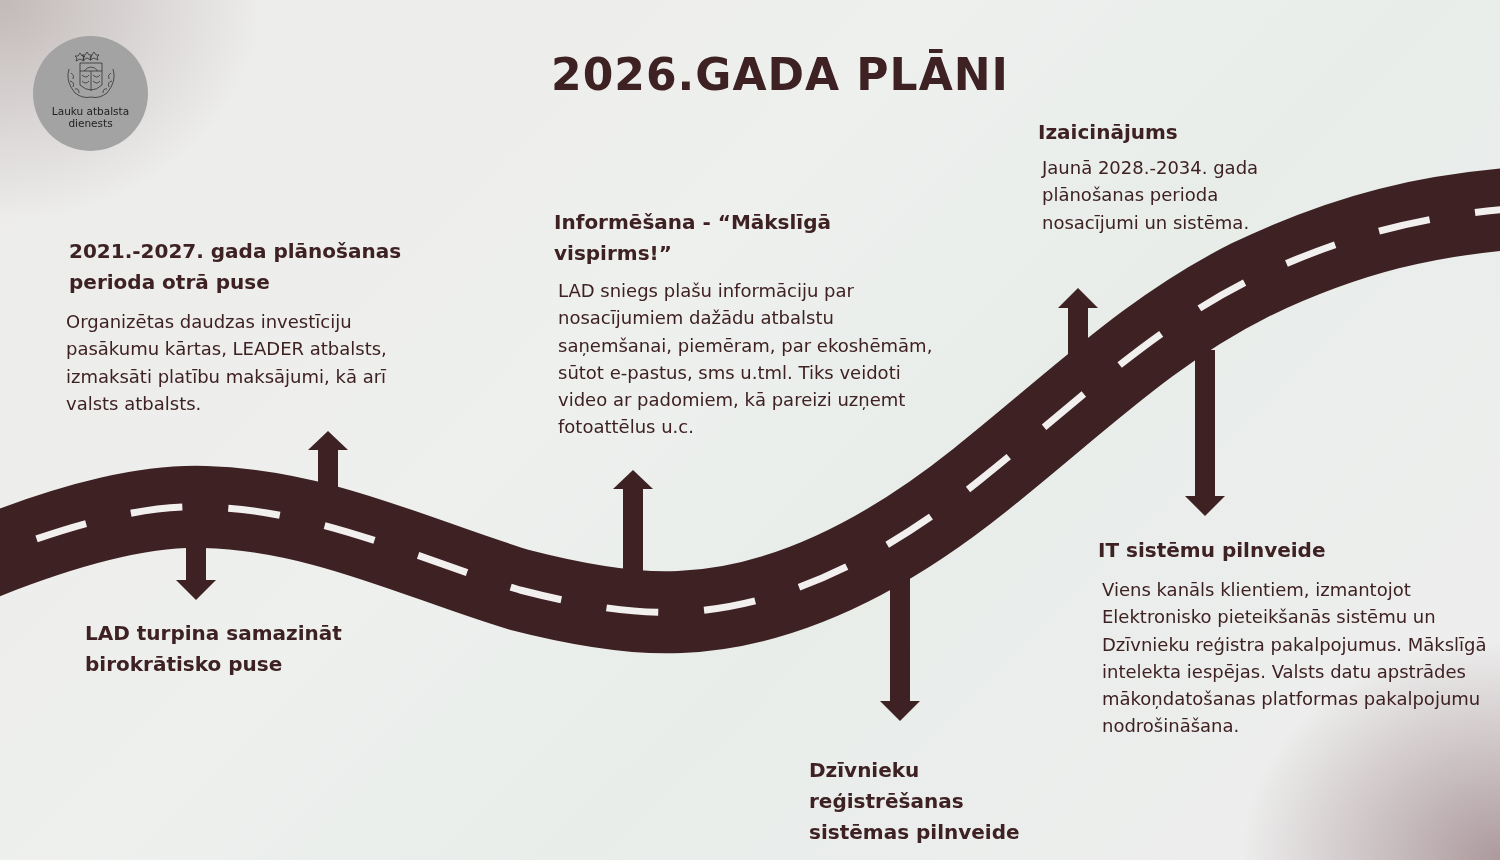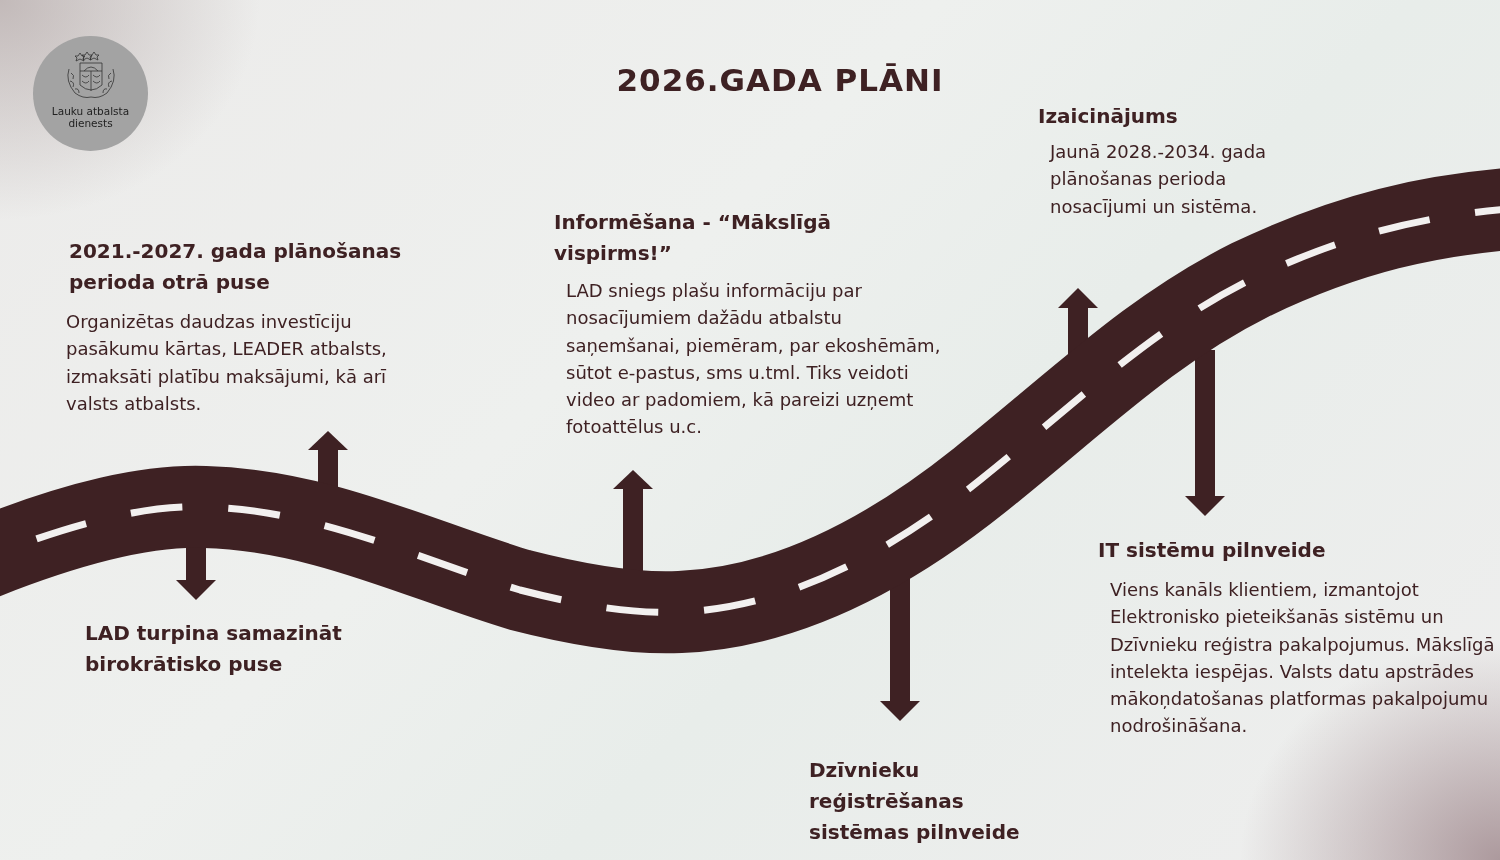--- a/index.html
+++ b/index.html
@@ -16,33 +16,33 @@
       position: absolute; left: 33px; top: 36px; width: 115px; height: 115px;
       border-radius: 50%; background: #a3a3a3;
       display: flex; flex-direction: column; align-items: center; justify-content: center;
     }
     .logo svg { width: 60px; height: 52px; margin-top: -8px; }
     .logo-text {
       font-family: "DejaVu Sans", sans-serif; font-size: 10.5px; line-height: 12px;
       text-align: center; color: #222; margin-top: 2px;
     }
     .title {
-      position: absolute; left: 0; right: 0; top: 62px; text-align: center;
-      font-family: "DejaVu Sans", sans-serif; font-weight: bold; font-size: 31px;
+      position: absolute; left: 0; right: 0; top: 49px; text-align: center;
+      font-family: "DejaVu Sans", sans-serif; font-weight: bold; font-size: 44px;
       letter-spacing: 1px; color: #3e2123; padding-left: 130px; box-sizing: border-box;
       width: 1430px;
     }
     .road { position: absolute; left: 0; top: 0; }
     .block { position: absolute; }
     .block h2 {
       margin: 0; font-family: "DejaVu Sans", sans-serif; font-weight: bold;
       font-size: 20px; line-height: 31px; color: #3e2123;
     }
     .block p {
-      margin: 12px; font-family: "DejaVu Sans", sans-serif; font-size: 18px;
+      margin: 4px; font-family: "DejaVu Sans", sans-serif; font-size: 18px;
       line-height: 27.3px; color: #3e2123; font-weight: normal;
     }
   </style>
 </head>
 <body>
 
 <div class="logo">
   <svg viewBox="0 0 60 52">
     <g fill="none" stroke="#333" stroke-width="0.8">
       <polygon points="24,4 26,1 28,4 31,4 29,6 30,9 26,7 22,9 23,6 21,4"></polygon>
@@ -118,21 +118,21 @@
 
 <div class="block" style="left:554px; top:207px; width:400px;">
   <h2 style="width:300px;">Informēšana - “Mākslīgā vispirms!”</h2>
   <p style="margin-top:8px; width:395px;">LAD sniegs plašu informāciju par nosacījumiem dažādu atbalstu saņemšanai, piemēram, par ekoshēmām, sūtot e-pastus, sms u.tml. Tiks veidoti video ar padomiem, kā pareizi uzņemt fotoattēlus u.c.</p>
 </div>
 
 <div class="block" style="left:801px; top:755px; width:230px;margin-left:8px;">
   <h2>Dzīvnieku reģistrēšanas sistēmas pilnveide</h2>
 </div>
 
-<div class="block" style="left:1038px; top:101px; width:260px;">
+<div class="block" style="left:1038px; top:117px; width:260px;">
   <h2>Izaicinājums</h2>
   <p style="margin-top:6px; width:245px;">Jaunā 2028.-2034. gada plānošanas perioda nosacījumi un sistēma.</p>
 </div>
 
 <div class="block" style="left:1098px; top:535px; width:390px;">
   <h2>IT sistēmu pilnveide</h2>
   <p style="margin-top:10px; width:385px;">Viens kanāls klientiem, izmantojot Elektronisko pieteikšanās sistēmu un Dzīvnieku reģistra pakalpojumus. Mākslīgā intelekta iespējas. Valsts datu apstrādes mākoņdatošanas platformas pakalpojumu nodrošināšana.</p>
 </div>
 
 </body></html>

